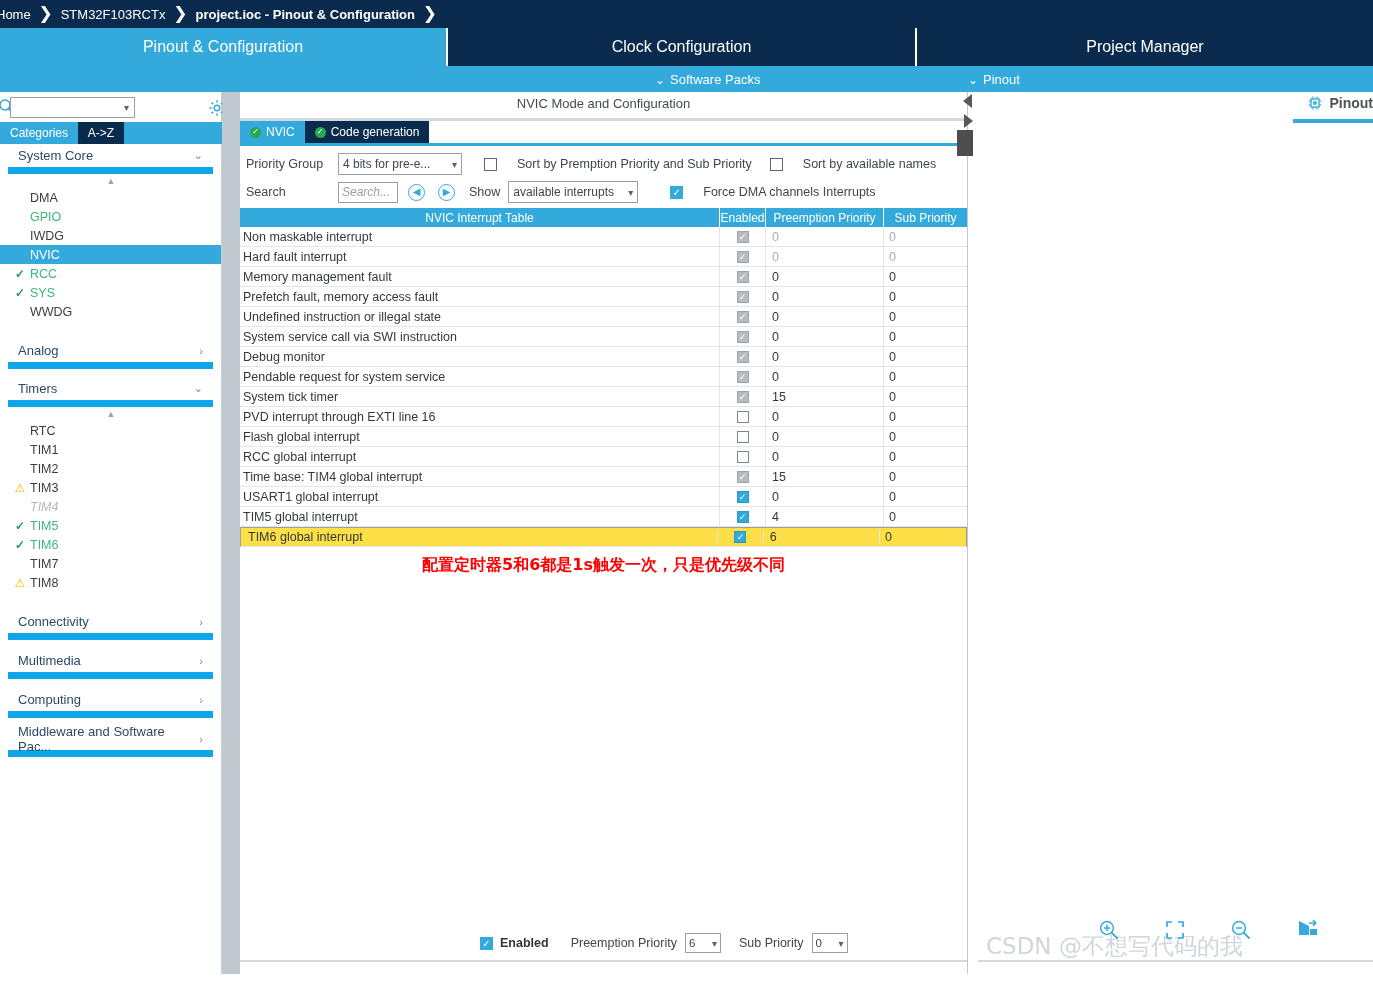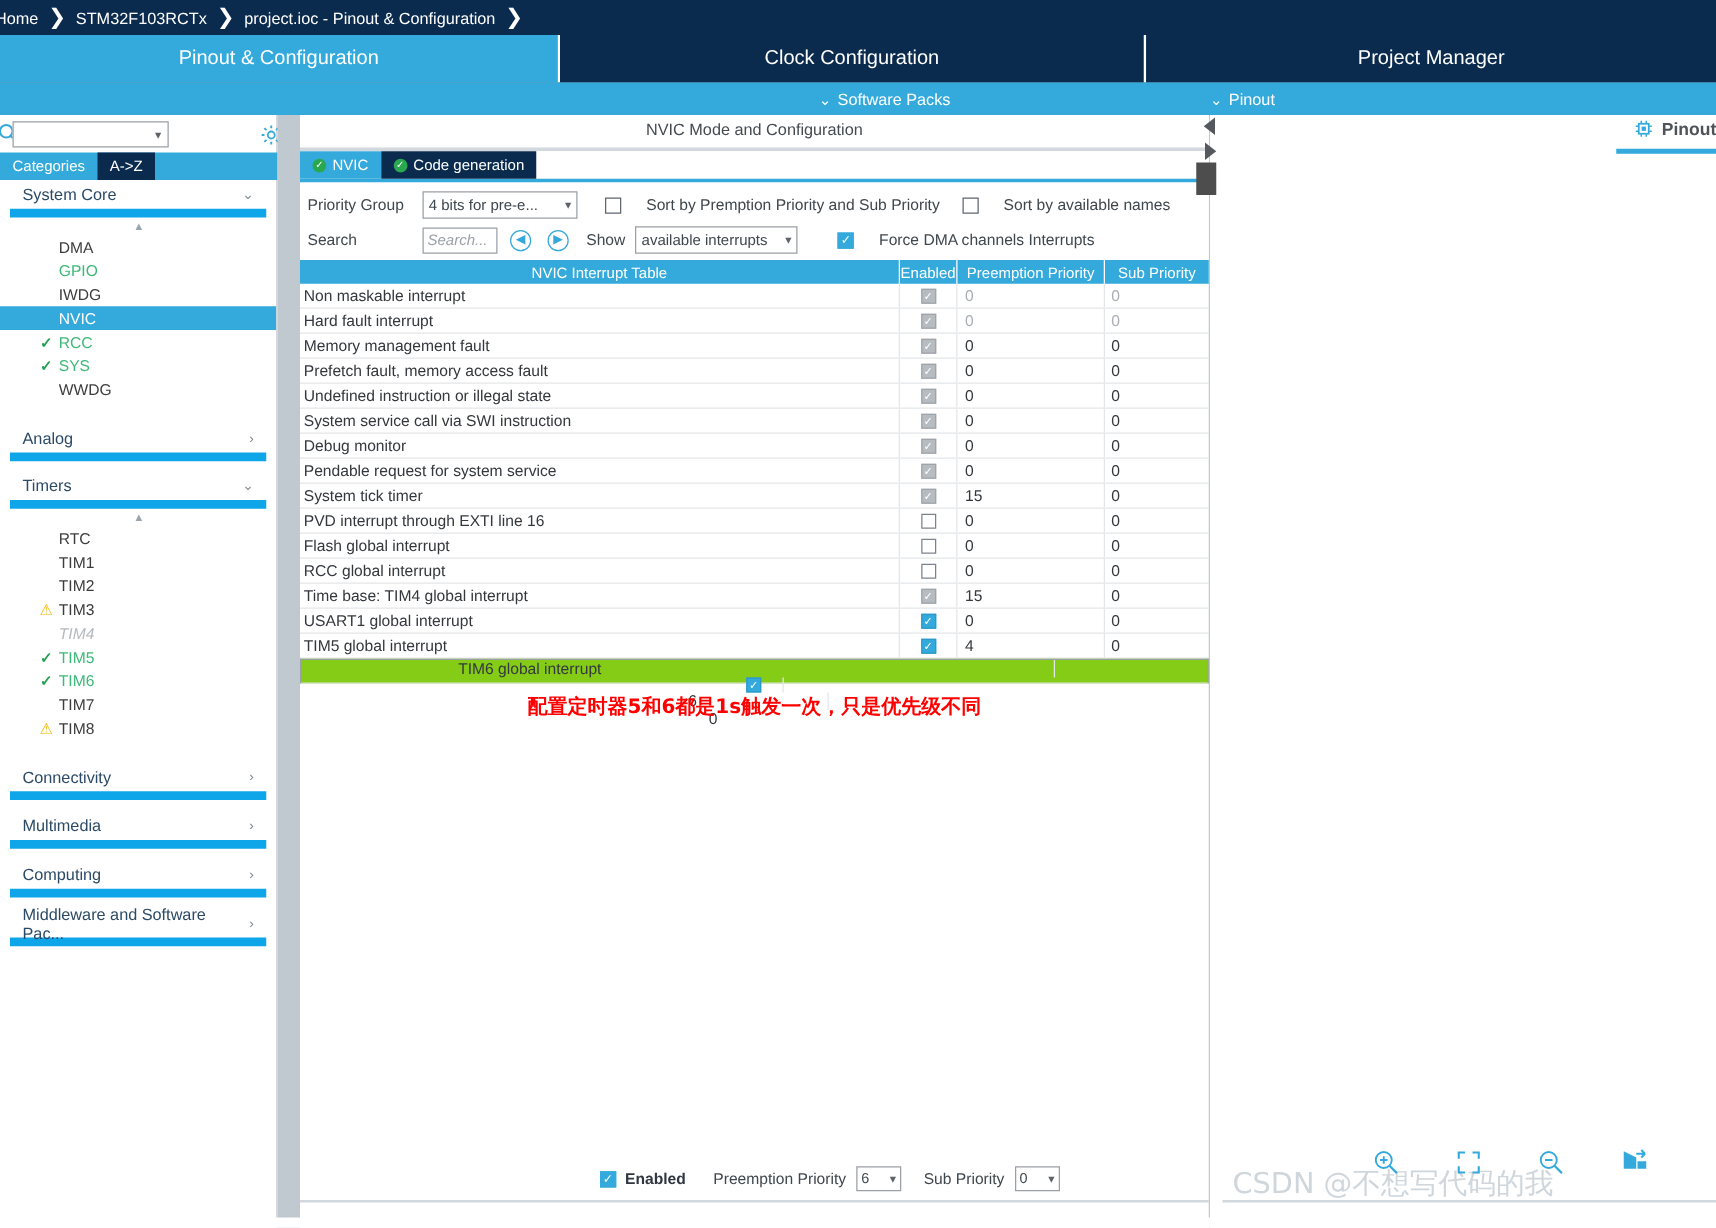--- a/index.html
+++ b/index.html
@@ -13,21 +13,21 @@
   #app { position: relative; width: 1373px; height: 982px; }
 
   
   .breadcrumb {
     position: absolute; left: 0; top: 0; width: 1373px; height: 28px;
     background: #0b2b4e; color: #ffffff;
     display: flex; align-items: center;
   }
   .bc-item { font-size: 13px; color: #ffffff; padding: 0 2px; white-space: nowrap; }
   .bc-item.home { margin-left: -6px; }
-  .bc-item.current { font-weight: normal; }
+  .bc-item.current { font-weight: bold; }
   .bc-chev {
     width: 26px; flex: none; text-align: center; color: #ffffff;
     font-size: 17px; line-height: 28px;
   }
 
   
   .tabstrip {
     position: absolute; left: 0; top: 28px; width: 1373px; height: 38px;
     background: #0b2b4e; display: flex;
   }
@@ -92,21 +92,21 @@
   .cat-title { font-size: 13px; color: #2b4a66; flex: 1; }
   .cat-arrow { color: #7a858f; font-size: 11px; }
 
   .cat-list { position: relative; }
   .spin-handle {
     height: 14px; text-align: center; color: #9aa4ad; font-size: 9px;
     line-height: 14px; letter-spacing: -1px;
   }
   .item {
     height: 19px; display: flex; align-items: center; font-size: 12.5px;
-    padding-left: 27px; position: relative;
+    padding-left: 10px; position: relative;
   }
   .item .mark { width: 20px; flex: none; text-align: center; font-size: 12px; }
   .item .lbl { color: #3c3c3c; }
   .item.green .lbl { color: #3cb878; }
   .item.gray .lbl { color: #b4b9bd; font-style: italic; }
   .item.selected { background: #34aadc; }
   .item.selected .lbl { color: #ffffff; }
   .check { color: #22a04f; font-weight: bold; font-size: 12px; }
   .warn { color: #f5b800; font-size: 12px; }
 
@@ -182,21 +182,21 @@
   .thead { display: flex; height: 19px; background: #34aadc; color: #ffffff; font-size: 12px; }
   .th { display: flex; align-items: center; justify-content: center; border-right: 1px solid #ffffff; }
   .th.c0 { width: 480px; }
   .th.c1 { width: 46px; }
   .th.c2 { width: 118px; }
   .th.c3 { width: 83px; border-right: none; }
   .trow {
     display: flex; height: 20px; font-size: 12.5px; color: #34383d;
     border-bottom: 1px solid #e3e6e9;
   }
-  .trow.sel { background: #84cc16; flex-direction: column; }
+  .trow.sel { background: #fde047; }
   .td { display: flex; align-items: center; }
   .td.c0 { width: 480px; padding-left: 3px; border-right: 1px solid #e3e6e9; }
   .td.c1 { width: 46px; justify-content: center; border-right: 1px solid #e3e6e9; }
   .td.c2 { width: 118px; padding-left: 6px; border-right: 1px solid #e3e6e9; }
   .td.c3 { width: 83px; padding-left: 5px; }
   .cbx-sm { width: 12px; height: 12px; border: 1px solid #7b838c; background: #ffffff;
             display: inline-flex; align-items: center; justify-content: center; flex: none; }
   .cbx-sm.dis { background: #b7bcc1; border-color: #9ea4aa; color: #ffffff; font-size: 9px; }
   .cbx-sm.on { background: #34aadc; border-color: #2b98c7; color: #ffffff; font-size: 9px; }
   .dim { color: #a8aeb4; }

